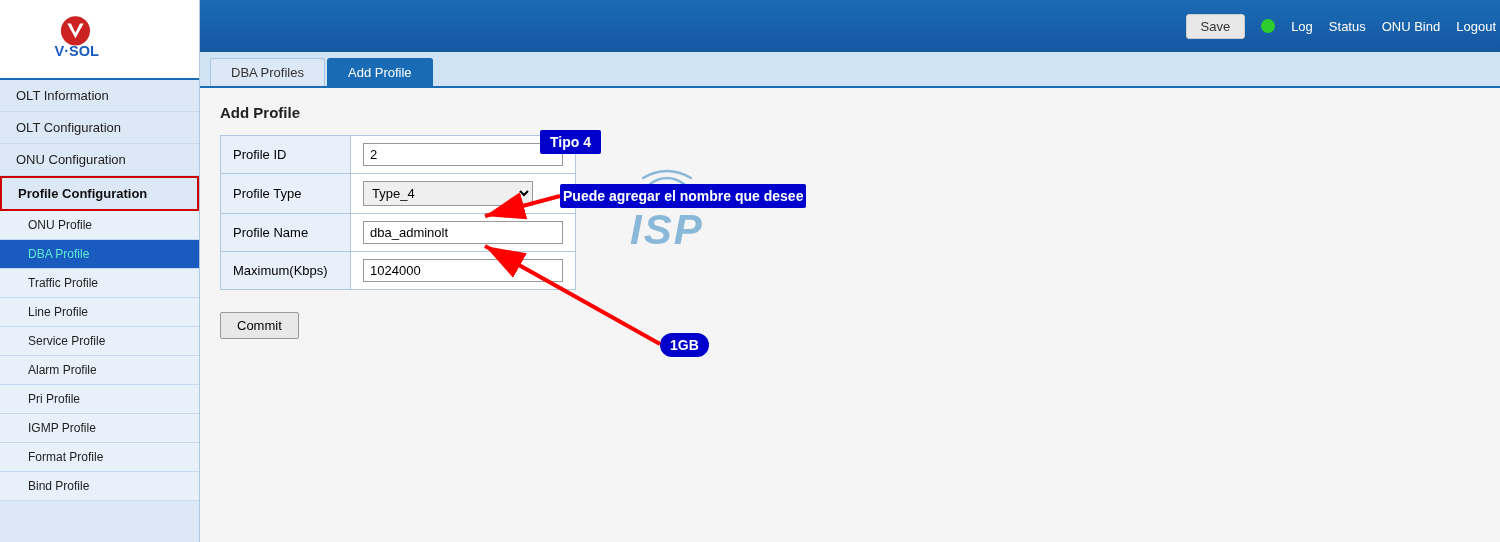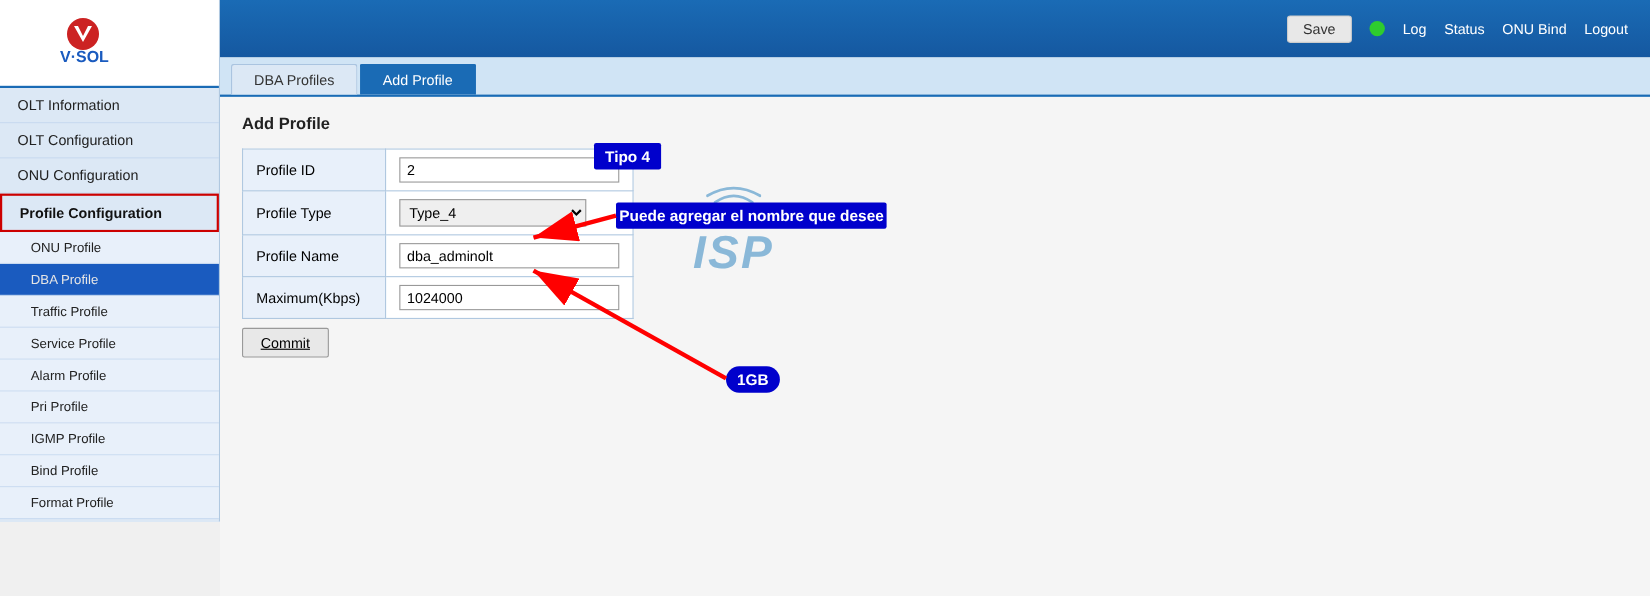--- a/index.html
+++ b/index.html
@@ -5,21 +5,21 @@
     * { margin: 0; padding: 0; box-sizing: border-box; }
     body { font-family: Arial, sans-serif; font-size: 13px; background: #f0f0f0; width: 1500px; height: 542px; overflow: hidden; }
 
     
     #header {
       background: linear-gradient(to bottom, #1a6bb5, #1558a0);
       height: 52px;
       display: flex;
       align-items: center;
       justify-content: flex-end;
-      padding-right: 20px;
+      padding-right: 4px;
       position: fixed;
       top: 0; left: 200px; right: 0;
       z-index: 100;
     }
     #header .save-btn {
       background: #e8e8e8;
       border: 1px solid #ccc;
       padding: 4px 14px;
       border-radius: 3px;
       cursor: pointer;
@@ -37,21 +37,21 @@
     }
     #header .nav-links a {
       color: white; text-decoration: none; font-size: 13px;
       cursor: pointer;
     }
 
     
     #sidebar {
       position: fixed;
       top: 0; left: 0;
-      width: 200px; height: 474px;
+      width: 200px; height: 542px;
       background: #dce8f5;
       border-right: 1px solid #b0c8e0;
     }
     #logo-area {
       background: white;
       height: 80px;
       display: flex; align-items: center; justify-content: center;
       border-bottom: 2px solid #1a6bb5;
     }
     #logo-area svg { width: 100px; height: 55px; }
@@ -72,21 +72,21 @@
     .sidebar-subitem {
       padding: 7px 16px 7px 28px;
       cursor: pointer;
       font-size: 12px;
       color: #222;
       border-bottom: 1px solid #c8daf0;
       background: #e8f0fa;
     }
     .sidebar-subitem.active {
       background: #1a5bbf;
-      color: #e5e5e5;
+      color: #5eead4;
     }
 
     
     #main {
       margin-left: 200px;
       margin-top: 52px;
       background: #f5f5f5;
       height: calc(542px - 52px);
       overflow-y: auto;
     }
@@ -153,23 +153,22 @@
       padding: 3px 4px;
       width: 170px;
       font-size: 13px;
     }
     .commit-btn {
       background: #e8e8e8;
       border: 1px solid #999;
       padding: 5px 16px;
       cursor: pointer;
       font-size: 13px;
-      margin-top: 0;
+      margin-top: 14px;
       border-radius: 2px;
-      text-decoration: underline;
     }
 
     .relative-container {
       position: relative;
     }
   </style>
 </head>
 <body>
 
 <div id="sidebar">
@@ -199,36 +198,39 @@
   <div class="sidebar-subitem">
     <span>ONU Profile</span>
   </div>
   <div class="sidebar-subitem active">
     <span>DBA Profile</span>
   </div>
   <div class="sidebar-subitem">
     <span>Traffic Profile</span>
   </div>
   <div class="sidebar-subitem">
+    <span>Line Profile</span>
+  </div>
+  <div class="sidebar-subitem">
     <span>Service Profile</span>
   </div>
   <div class="sidebar-subitem">
     <span>Alarm Profile</span>
   </div>
   <div class="sidebar-subitem">
     <span>Pri Profile</span>
   </div>
   <div class="sidebar-subitem">
     <span>IGMP Profile</span>
   </div>
   <div class="sidebar-subitem">
+    <span>Format Profile</span>
+  </div>
+  <div class="sidebar-subitem">
     <span>Bind Profile</span>
-  </div>
-  <div class="sidebar-subitem">
-    <span>Format Profile</span>
   </div>
 </div>
 
 <div id="header">
   <button class="save-btn">Save</button>
   <span class="status-dot" style="margin: 0 16px;"></span>
   <div class="nav-links">
     <a>Log</a>
     <a>Status</a>
     <a>ONU Bind</a>

